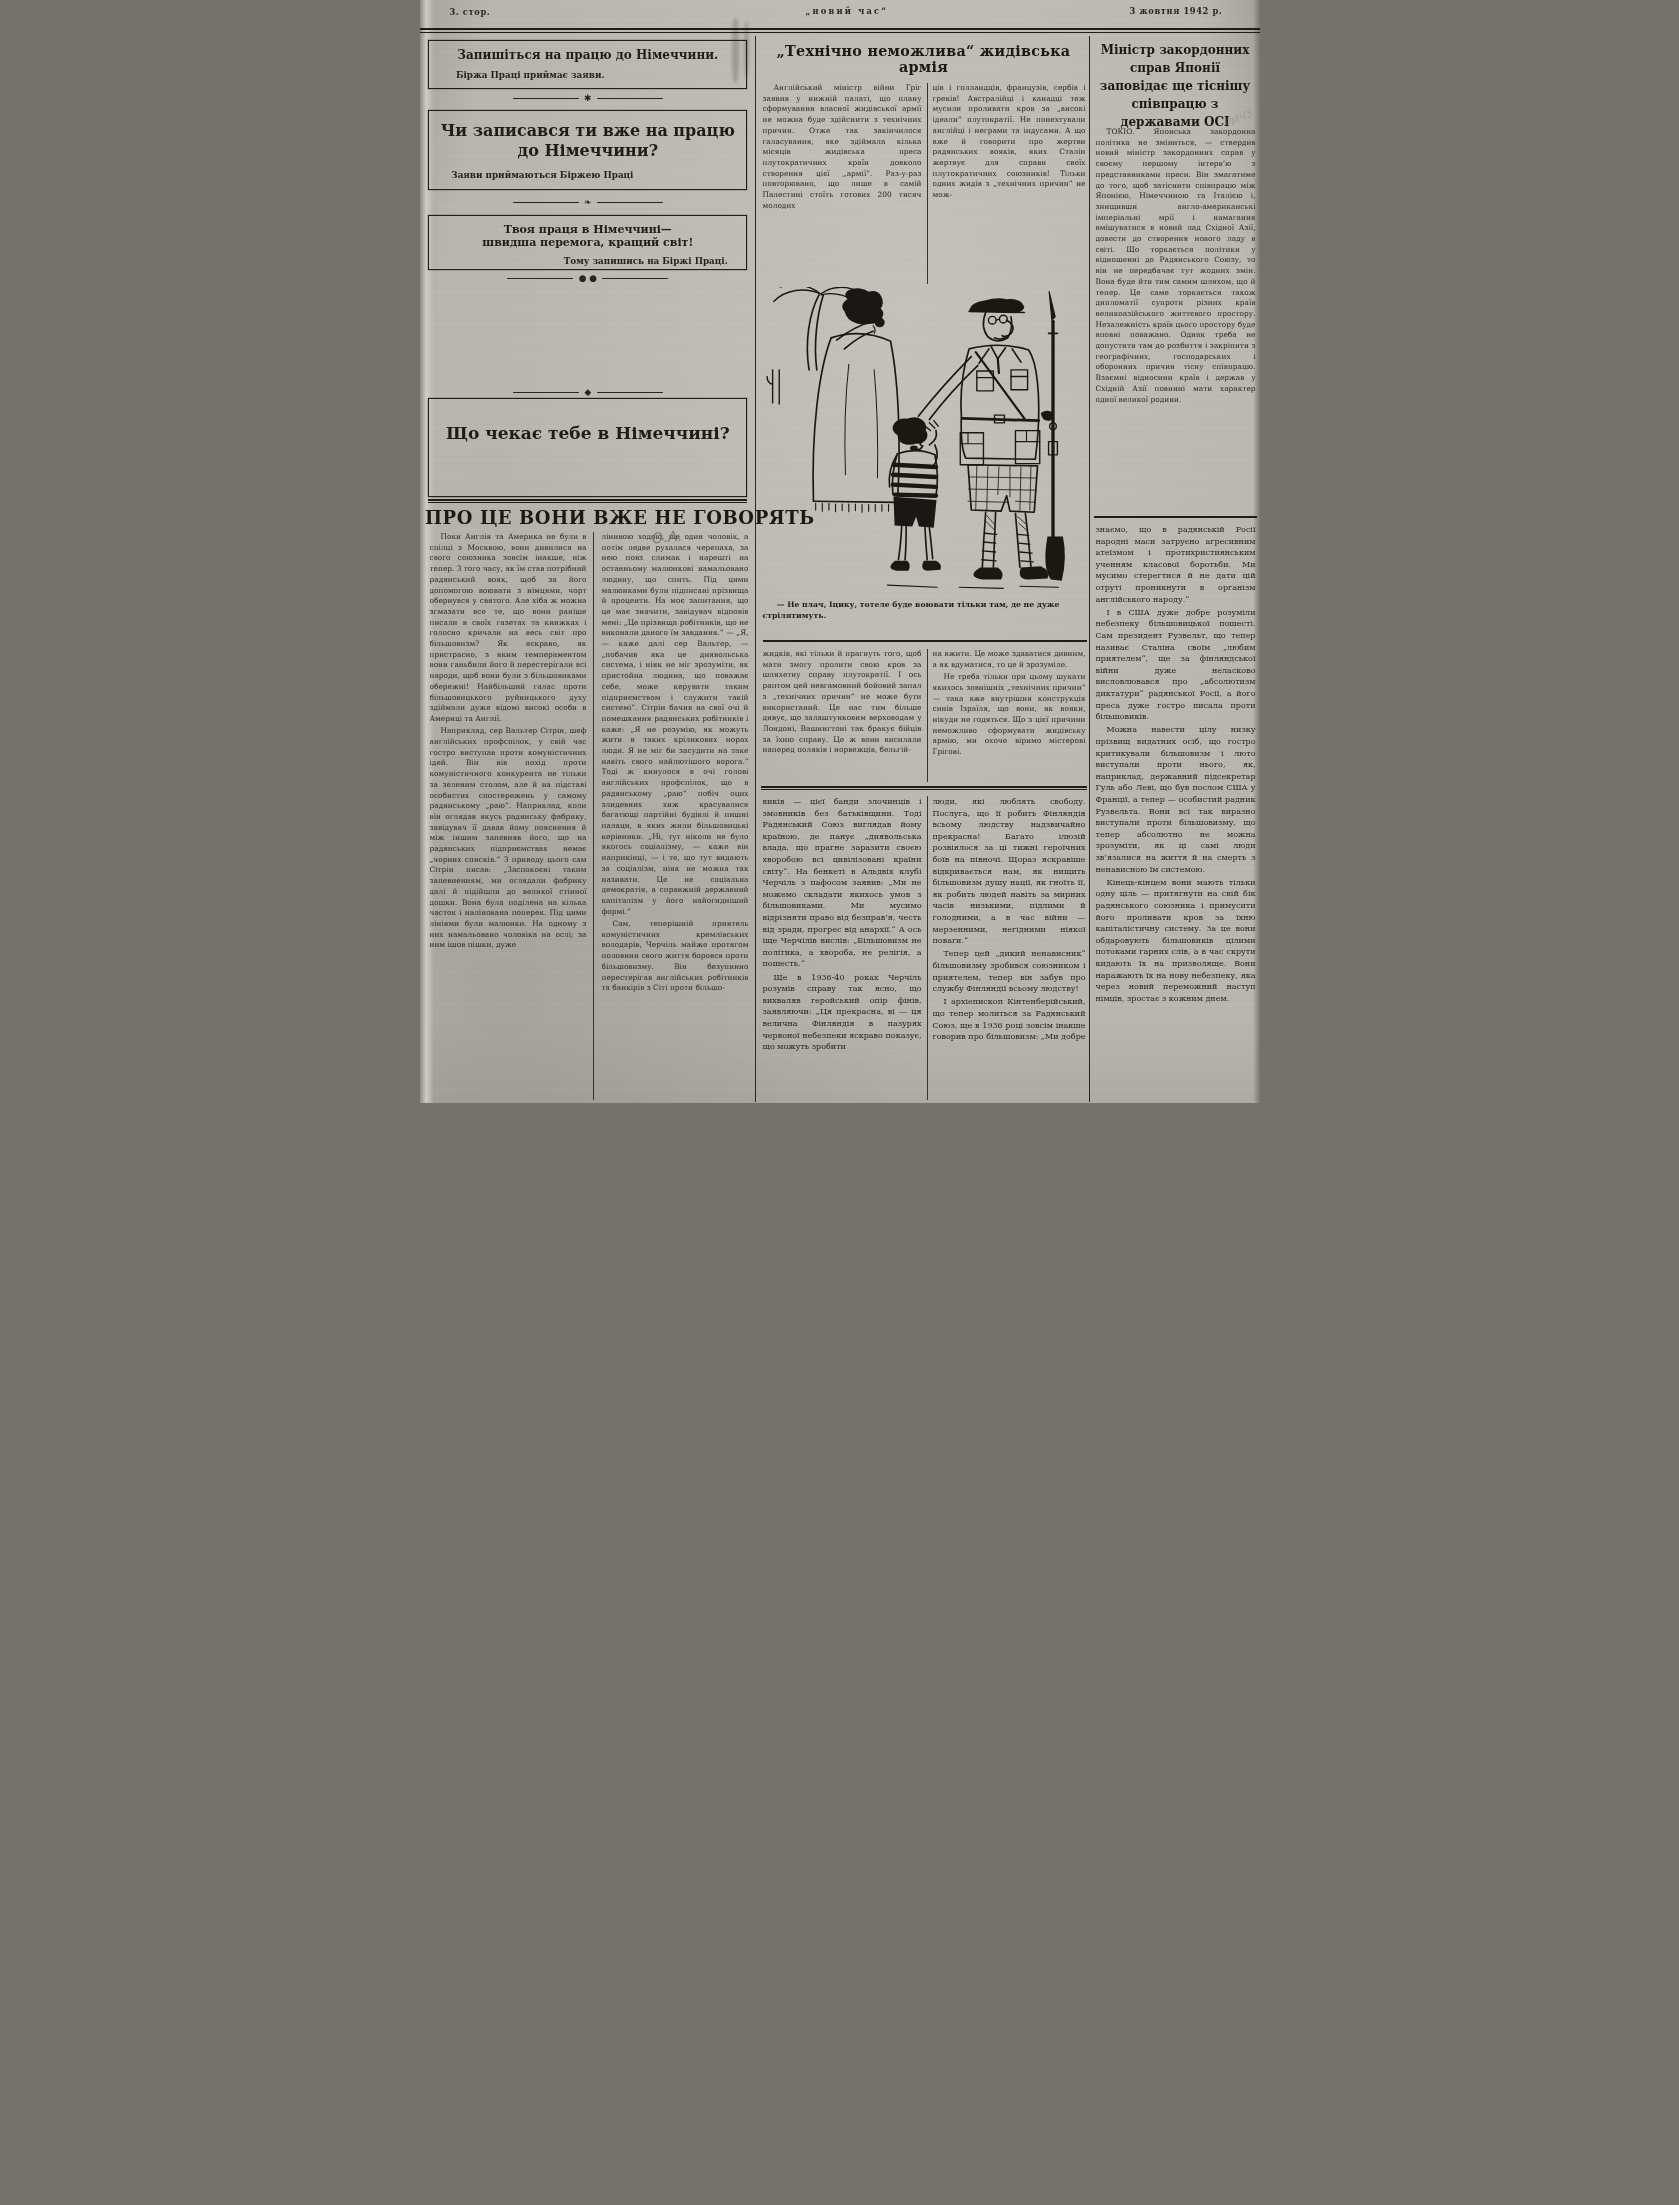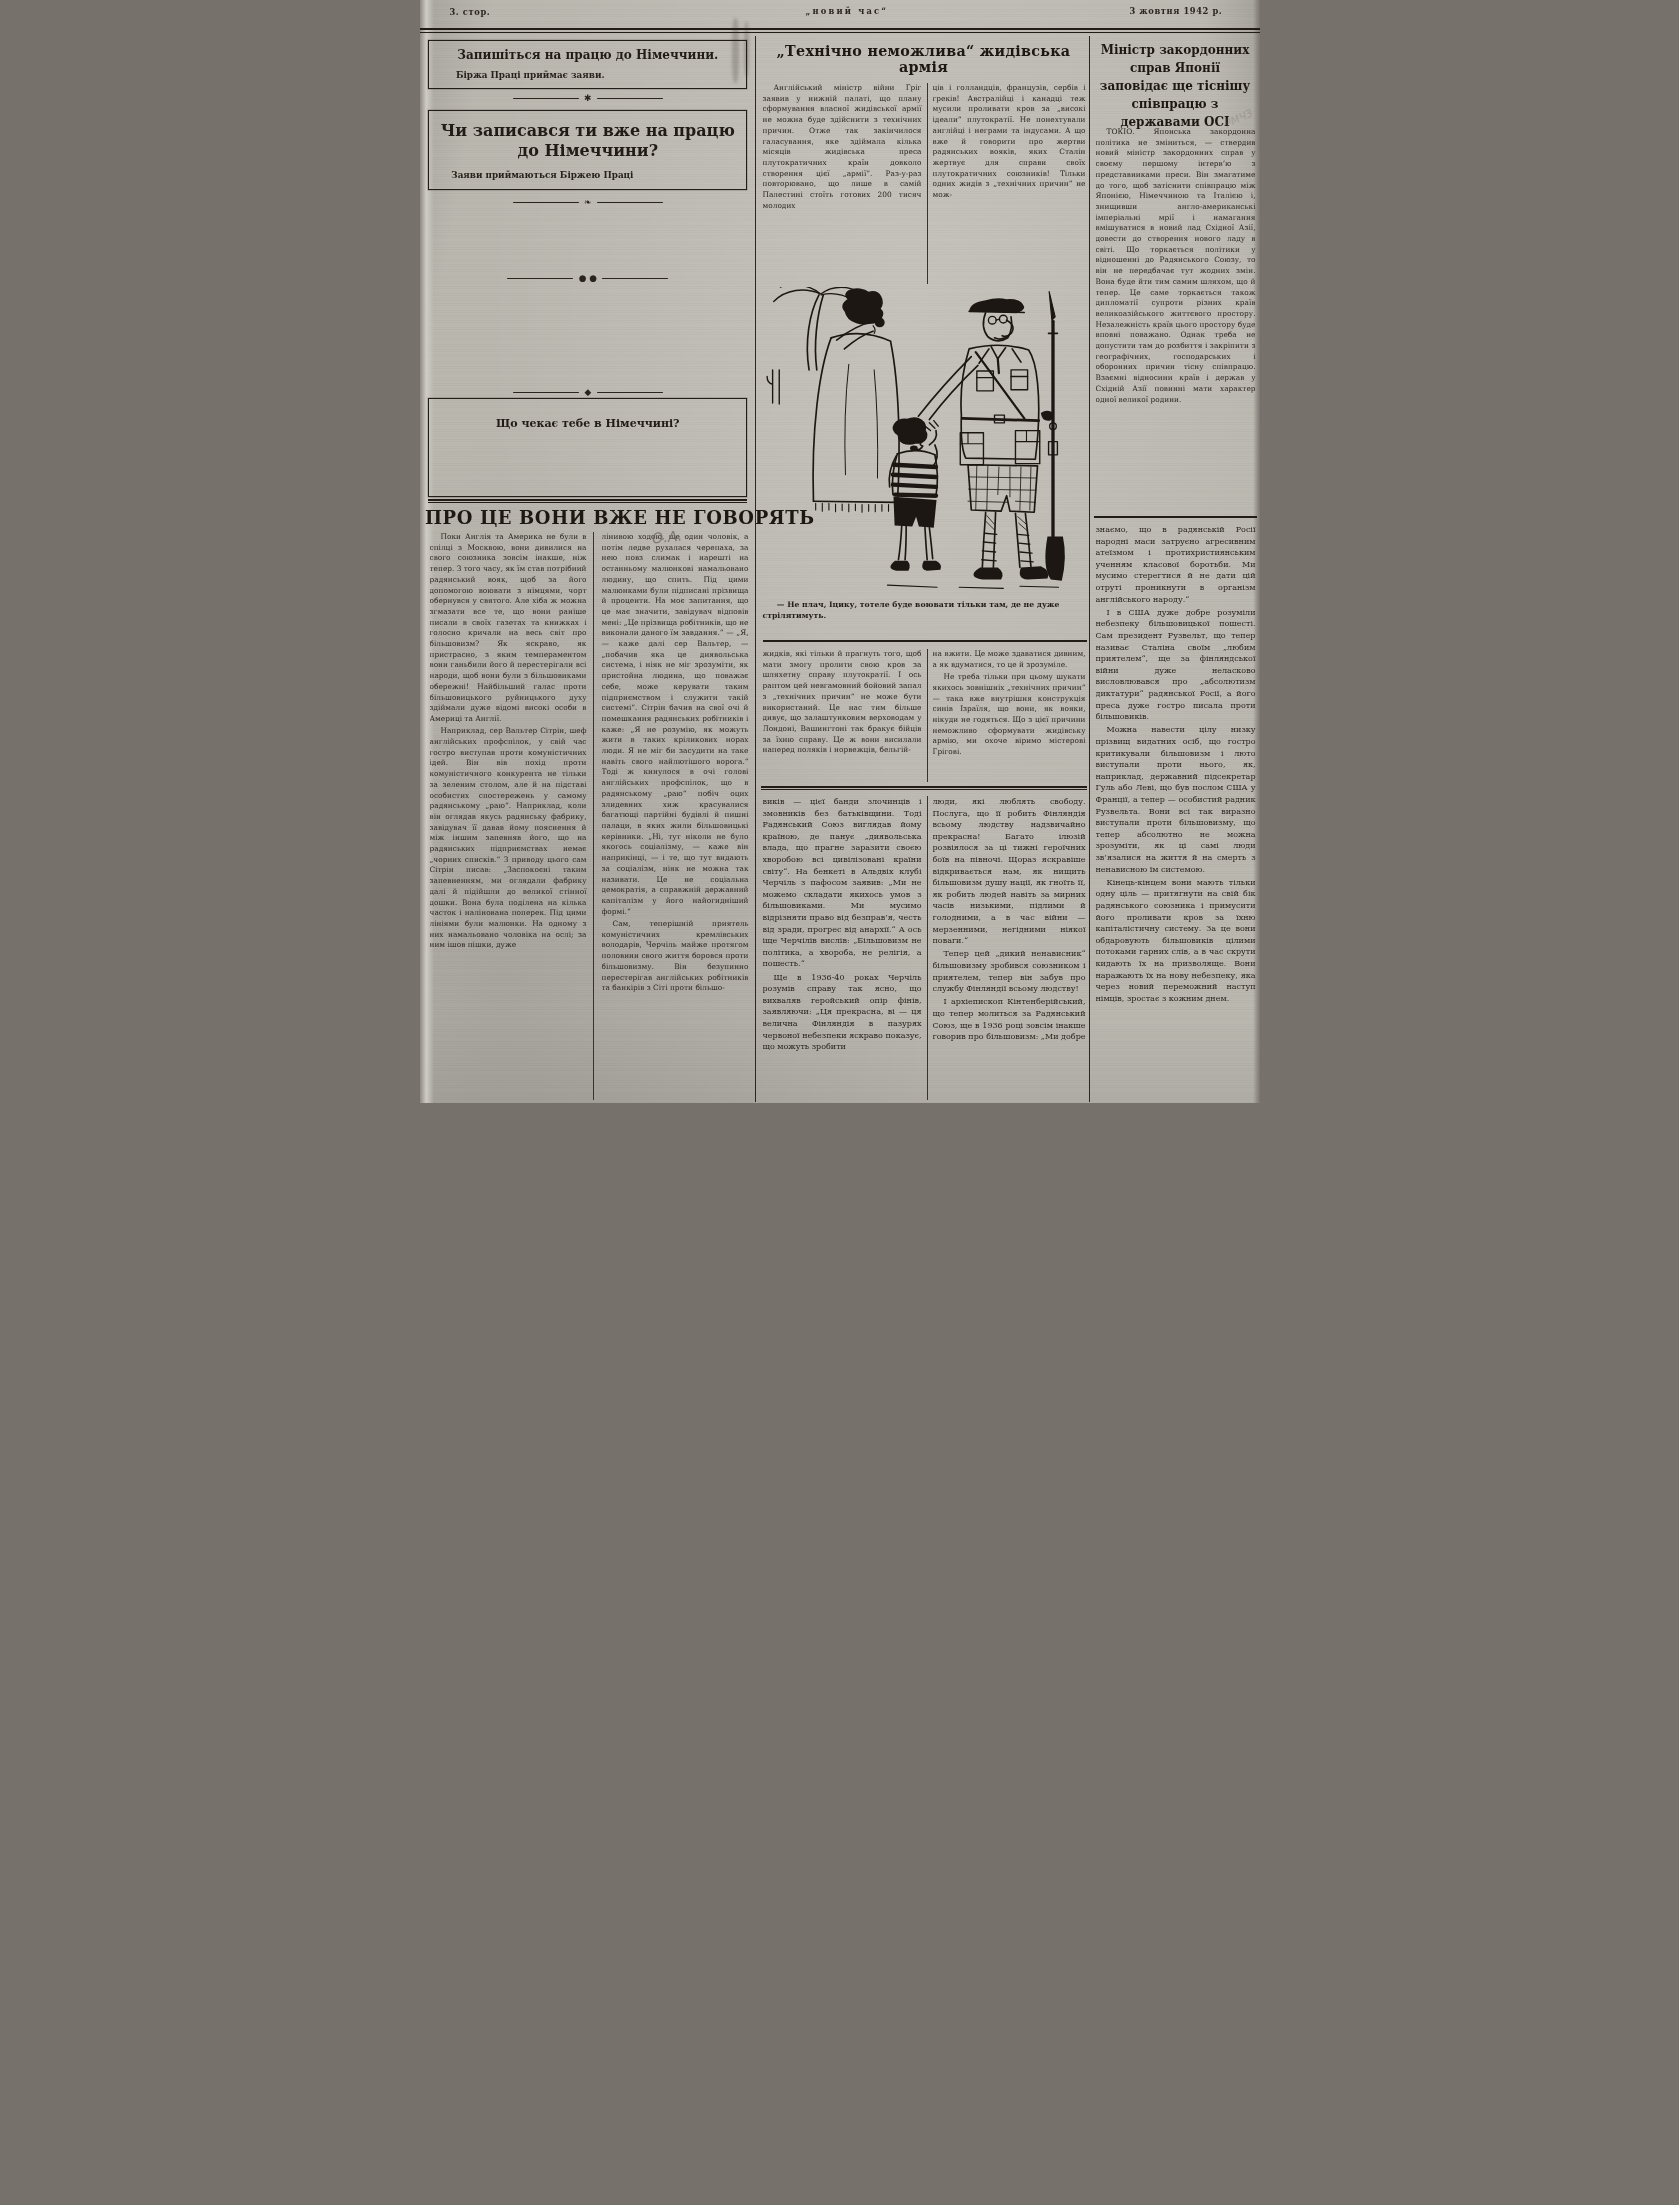--- a/index.html
+++ b/index.html
@@ -31,21 +31,21 @@
   .ad-title{font-weight:bold;white-space:pre-line;line-height:1.25;color:#211c15;}
   .ad-lines p{margin:3.3px 0 0 0;font-weight:bold;color:#27221b;}
   .ad1 .ad-title{font-size:12px;margin-top:3.3px;}
   .ad1 .ad-lines p{text-align:left;padding-left:20px;font-size:8.8px;margin-top:7.7px;}
   .ad2 .ad-title{font-size:16px;margin-top:6.6px;}
   .ad2 .ad-lines p{text-align:left;padding-left:15.4px;font-size:8.8px;margin-top:8.8px;}
   .ad3 .ad-title{font-size:11px;margin-top:3.3px;}
   .ad3 .ad-lines p{text-align:right;padding-right:12px;font-size:8.8px;margin-top:5.5px;}
   .ad4 .ad-title{font-family:"Liberation Sans","DejaVu Sans",sans-serif;font-size:10px;margin-top:7.7px;line-height:1.5;}
   .ad4 .ad-lines p{text-align:right;padding-right:14.3px;font-size:8.8px;margin-top:8.8px;}
-  .ad5 .ad-title{font-size:11px;margin-top:15px;}
+  .ad5 .ad-title{font-size:17px;margin-top:21px;}
   .ad5 .ad-lines p{text-align:left;font-size:8px;margin-top:4.4px;line-height:1.35;}
   .ad5 .ad-lines p:nth-child(1){text-align:justify;text-indent:7.7px;}
   .ad5 .ad-lines p:nth-child(3){font-size:7.4px;padding-left:5.5px;margin-top:6.6px;}
   
   .orn{left:8.8px;width:319px;display:flex;align-items:center;justify-content:center;gap:5.5px;height:11px;}
   .orn-line{display:inline-block;width:66px;height:1.4px;background:#2a241d;border-radius:1.1px;}
   .orn-glyph{font-size:8.8px;color:#2a241d;line-height:1;}
   
   .headline{font-weight:bold;text-align:center;color:#1d1812;}
   .hl-left{font-size:18px;letter-spacing:0.6px;white-space:nowrap;transform:scaleY(1.08);}
@@ -104,20 +104,27 @@
     <div class="ad-lines">
         <p>Заяви приймаються Біржею Праці</p>
       </div>
   </div>
   <div class="abs orn" style="top:197px;">
     <span class="orn-line"></span>
     <span class="orn-glyph">❧</span>
     <span class="orn-line"></span>
   </div>
 
+  <div class="abs ad ad3" style="top:215px;height:55px;">
+    <div class="ad-title">Твоя праця в Німеччині—
+швидша перемога, кращий світ!</div>
+    <div class="ad-lines">
+        <p>Тому запишись на Біржі Праці.</p>
+      </div>
+  </div>
   <div class="abs orn" style="top:273px;">
     <span class="orn-line"></span>
     <span class="orn-glyph">● ●</span>
     <span class="orn-line"></span>
   </div>
 
   <div class="abs orn" style="top:387px;">
     <span class="orn-line"></span>
     <span class="orn-glyph">◆</span>
     <span class="orn-line"></span>

